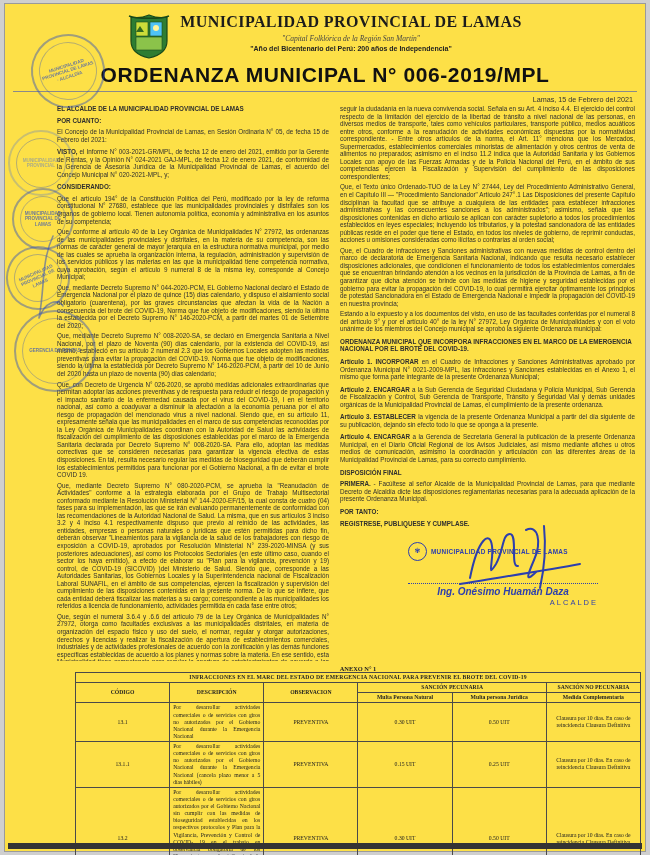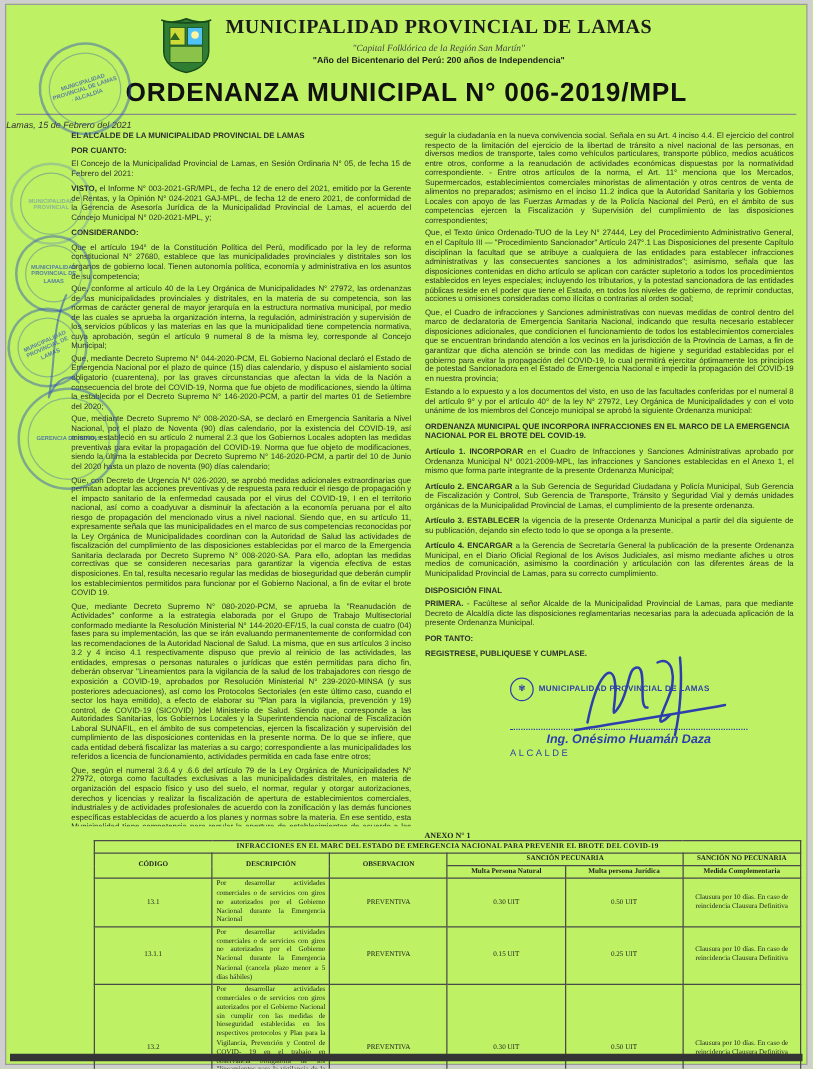--- a/index.html
+++ b/index.html
@@ -5,41 +5,41 @@
   html,body{margin:0;padding:0;}
   body{
     width:650px;height:855px;overflow:hidden;
     background:#cfcfcf;
     font-family:"Liberation Sans",sans-serif;
   }
   .page{
     position:relative;
     width:642px;height:849px;
     margin:3px auto 5px;
-    background:#bef264;
+    background:#fde047;
     border:1px solid #9a9a9a;
     box-sizing:border-box;
   }
   
   .header{ text-align:center; padding-top:7px; }
   .muni-row{ display:flex; justify-content:center; align-items:flex-start; gap:10px; }
   .logo{ width:42px; height:46px; flex:0 0 auto; margin-top:2px;}
   .muni-texts{ padding-top:2px; }
   .muni-name{
     font-family:"Liberation Serif",serif; font-weight:bold;
     font-size:16px; letter-spacing:.4px; color:#1b1b1b;
   }
   .slogan1{ font-family:"Liberation Serif",serif; font-size:7.5px; color:#444; margin-top:3px; font-style:italic;}
   .slogan2{ font-size:7px; font-weight:bold; color:#222; margin-top:2px;}
   .doc-title{
     font-size:21px; font-weight:bold; color:#111;
     letter-spacing:.6px; margin-top:4px;
   }
   .header-rule{ border:none; border-top:1.5px solid #8a8a8a; margin:4px 8px 0; }
-  .dateline{ font-size:7.2px; color:#333; padding:3px 12px 0 0;font-style:italic; }
+  .dateline{ text-align:right; font-size:7.2px; color:#333; padding:3px 12px 0 0; }
 
   
   .columns{
     display:flex; gap:11px;
     padding:1px 10px 0 52px;
     height:556px; overflow:hidden;
   }
   .col-left{ width:272px; flex:0 0 auto; }
   .col-right{ flex:1 1 auto; position:relative; }
   .columns p{
@@ -61,21 +61,21 @@
   .sig-stamp-line{ display:flex; align-items:center; gap:4px; }
   .sig-seal{
     width:17px;height:17px;border:1.3px solid #2d3fae;border-radius:50%;
     flex:0 0 auto; display:flex;align-items:center;justify-content:center;
     font-size:7px;
   }
   .sig-stamp-text{ font-size:6.4px; font-weight:bold; letter-spacing:.3px; white-space:nowrap; }
   .sig-squiggle{ position:absolute; left:48px; top:-22px; }
   .sig-dots{ border-top:1.4px dotted #2d3fae; width:190px; margin-top:22px; }
   .sig-name{ font-size:10px; font-weight:bold; font-style:italic; text-align:center; width:190px; margin-top:2px; }
-  .sig-role{ font-size:7.5px; letter-spacing:2px; text-align:left; width:190px; margin-top:1px; }
+  .sig-role{ font-size:7.5px; letter-spacing:2px; text-align:right; width:190px; margin-top:1px; }
 
   
   .stamp{
     position:absolute; border-radius:50%;
     border:2px solid rgba(47,78,186,.45);
     display:flex; align-items:center; justify-content:center;
     text-align:center; box-sizing:border-box;
   }
   .stamp::before{
     content:""; position:absolute; inset:6px;

